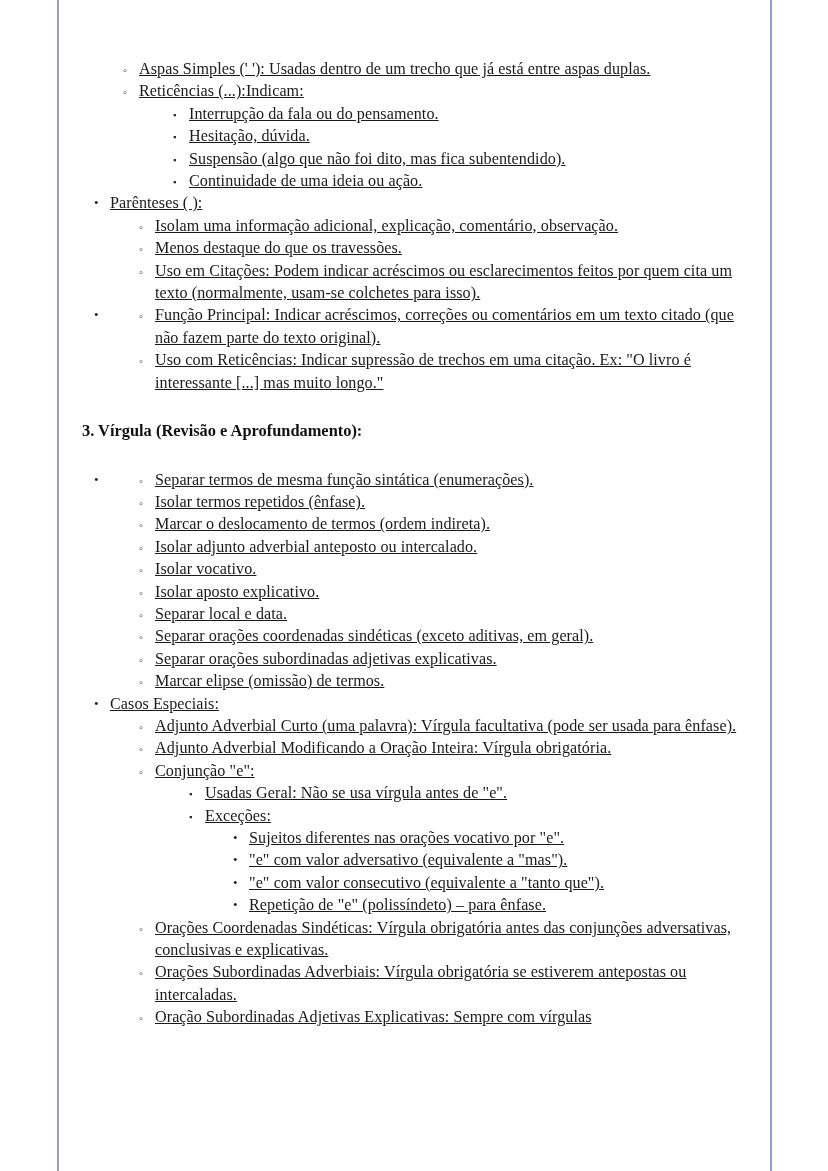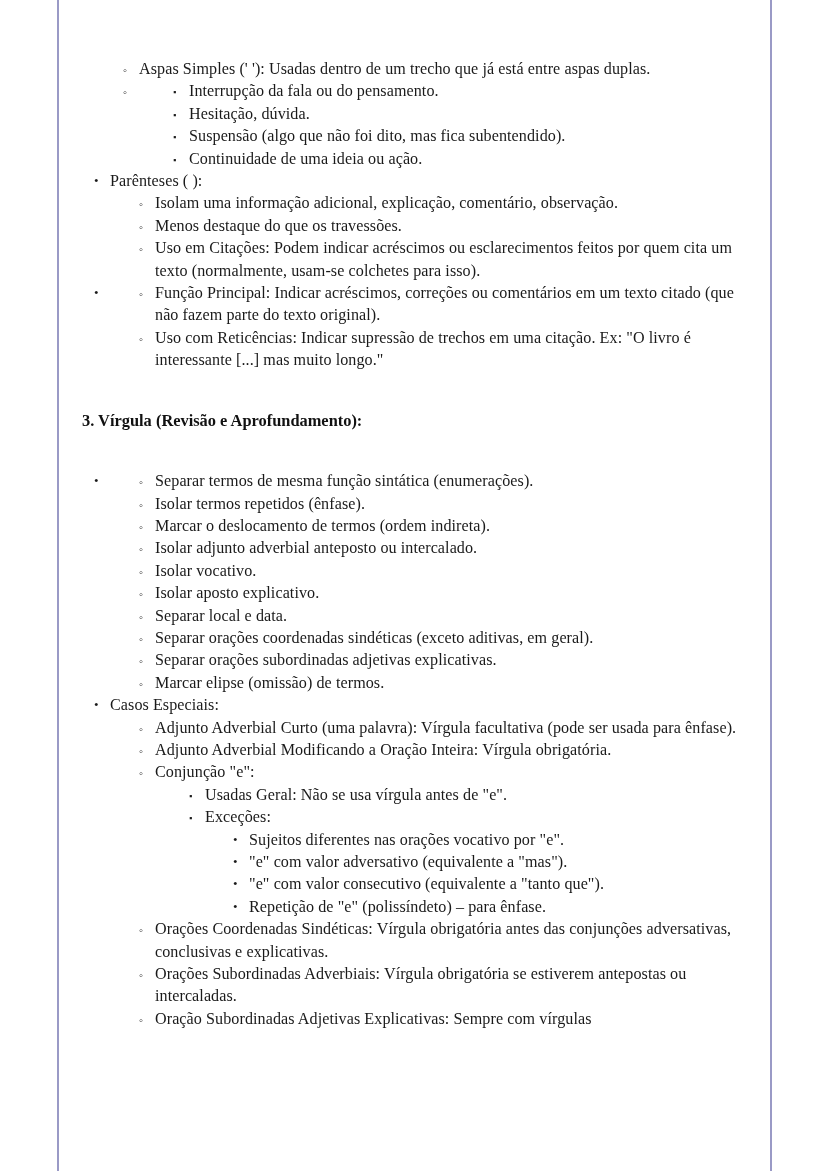--- a/index.html
+++ b/index.html
@@ -58,20 +58,21 @@
     position: absolute;
     left: 0;
     top: 0;
     width: 16px;
     text-align: left;
     color: #1a1a1a;
     line-height: 22.4px;
   }
   li > .txt {
     display: block;
+    text-decoration: underline;
   }
 
   
   ul.lvl1 { margin-left: 94px; }
   ul.lvl1 > li { padding-left: 16px; }
   ul.lvl1 > li > .bullet { font-size: 13px; }
 
   
   ul.lvl2 { margin-left: 29px; }
   ul.lvl2 > li { padding-left: 16px; }
@@ -89,21 +90,21 @@
 
   
   ul.lvl1 > li, ul.lvl2 > li, ul.lvl3 > li, ul.lvl4 > li {
     max-width: 640px;
   }
   ul.lvl2 > li { max-width: 612px; }
   ul.lvl3 > li { max-width: 578px; }
   ul.lvl4 > li { max-width: 550px; }
 
   h2.section-heading {
-    margin: 12px;
+    margin: 0;
     padding: 0;
     font-size: 16.4px;
     font-weight: bold;
     line-height: 22.4px;
     color: #111111;
     margin-left: 82px;
   }
 
   .gap-before-heading { height: 26px; }
   .gap-after-heading  { height: 26px; }
@@ -118,20 +119,21 @@
 
   <div id="content">
 
     <ul class="lvl2" style="margin-left:123px;">
       <li>
         <span class="bullet">◦</span>
         <span class="txt">Aspas Simples (' '): Usadas dentro de um trecho que já está entre aspas duplas.</span>
       </li>
       <li>
         <span class="bullet">◦</span>
+        <span class="txt">Reticências (...):Indicam:</span>
         <ul class="lvl3">
           <li>
             <span class="bullet">▪</span>
             <span class="txt">Interrupção da fala ou do pensamento.</span>
           </li>
           <li>
             <span class="bullet">▪</span>
             <span class="txt">Hesitação, dúvida.</span>
           </li>
           <li>

